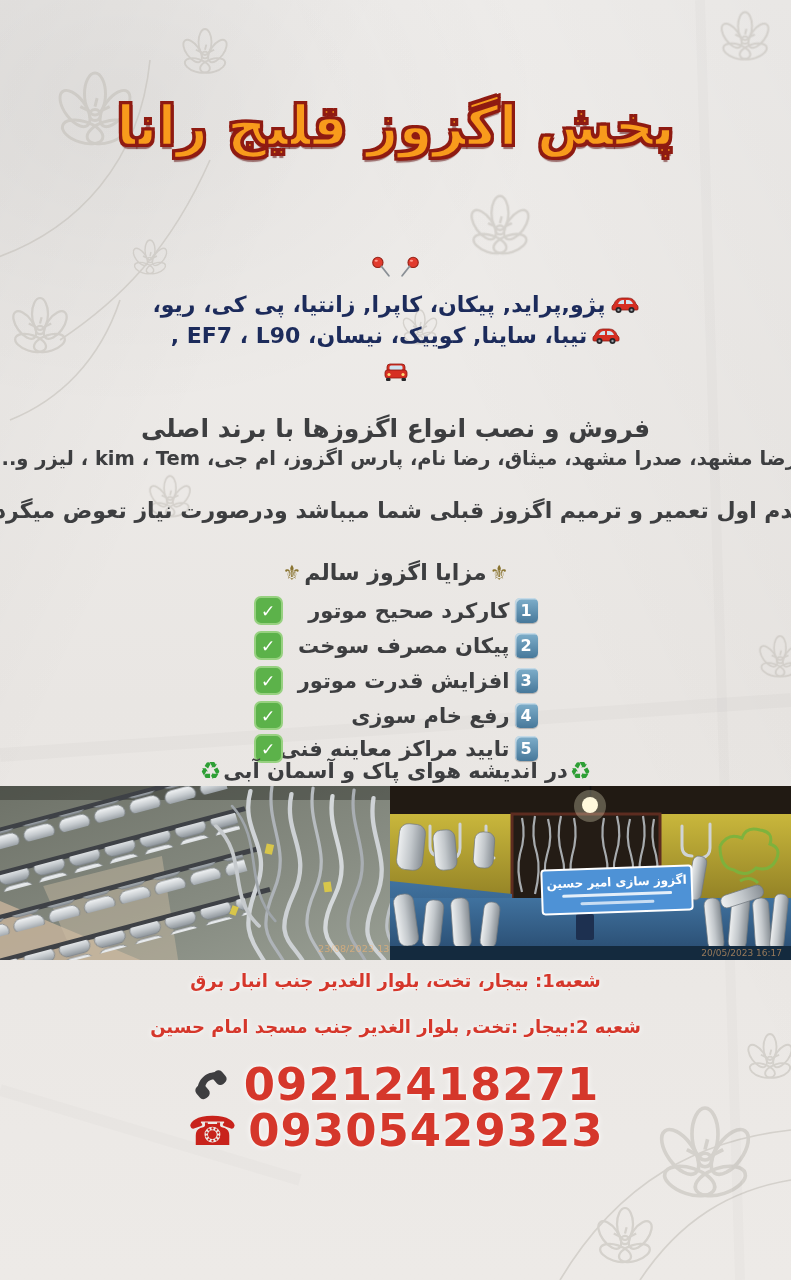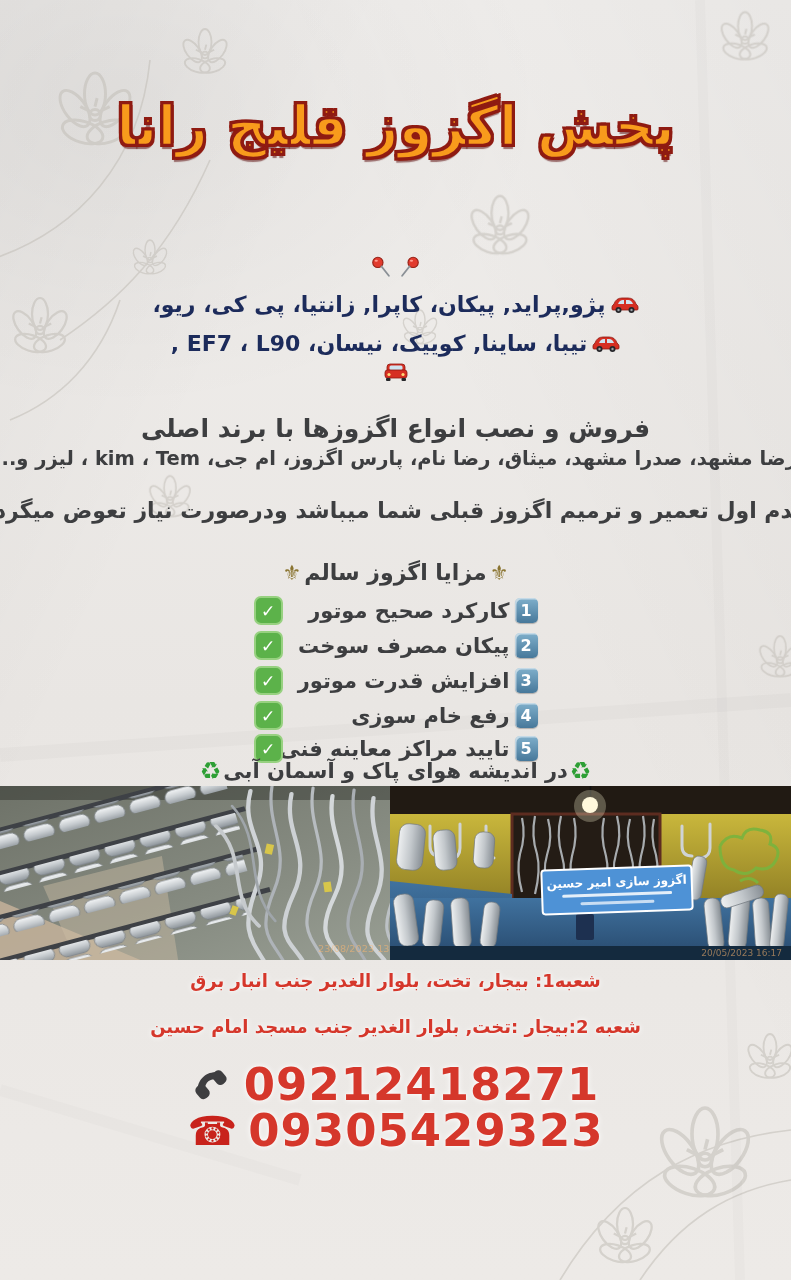--- a/index.html
+++ b/index.html
@@ -100,21 +100,21 @@
         <path d="M7,9 Q8.5,5 12,5 L13,5 L13,9 Z" fill="#cfe3ef"></path>
         <path d="M15,5 L17,5 Q20.5,5 22,9 L15,9 Z" fill="#cfe3ef"></path>
         <circle cx="7.5" cy="15" r="3" fill="#26262a"></circle>
         <circle cx="20.5" cy="15" r="3" fill="#26262a"></circle>
         <circle cx="7.5" cy="15" r="1.2" fill="#9aa0a6"></circle>
         <circle cx="20.5" cy="15" r="1.2" fill="#9aa0a6"></circle>
       </svg>
   </span>
   <span>پژو,پراید, پیکان، کاپرا, زانتیا، پی کی، ریو،</span>
 </div>
-<div class="row navy" style="top:331px">
+<div class="row navy" style="top:323px">
   <span class="ic">
     <svg width="28" height="19" viewBox="0 0 28 19">
         <path d="M3,9 Q5,3 11,3 L17,3 Q23,3 25,9 L26,10 Q27,11 27,12 L27,14 Q27,15 26,15 L2,15 Q1,15 1,14 L1,12 Q1,11 2,10 Z" fill="#D62F23" stroke="#8d1810" stroke-width="0.8"></path>
         <path d="M7,9 Q8.5,5 12,5 L13,5 L13,9 Z" fill="#cfe3ef"></path>
         <path d="M15,5 L17,5 Q20.5,5 22,9 L15,9 Z" fill="#cfe3ef"></path>
         <circle cx="7.5" cy="15" r="3" fill="#26262a"></circle>
         <circle cx="20.5" cy="15" r="3" fill="#26262a"></circle>
         <circle cx="7.5" cy="15" r="1.2" fill="#9aa0a6"></circle>
         <circle cx="20.5" cy="15" r="1.2" fill="#9aa0a6"></circle>
       </svg>

